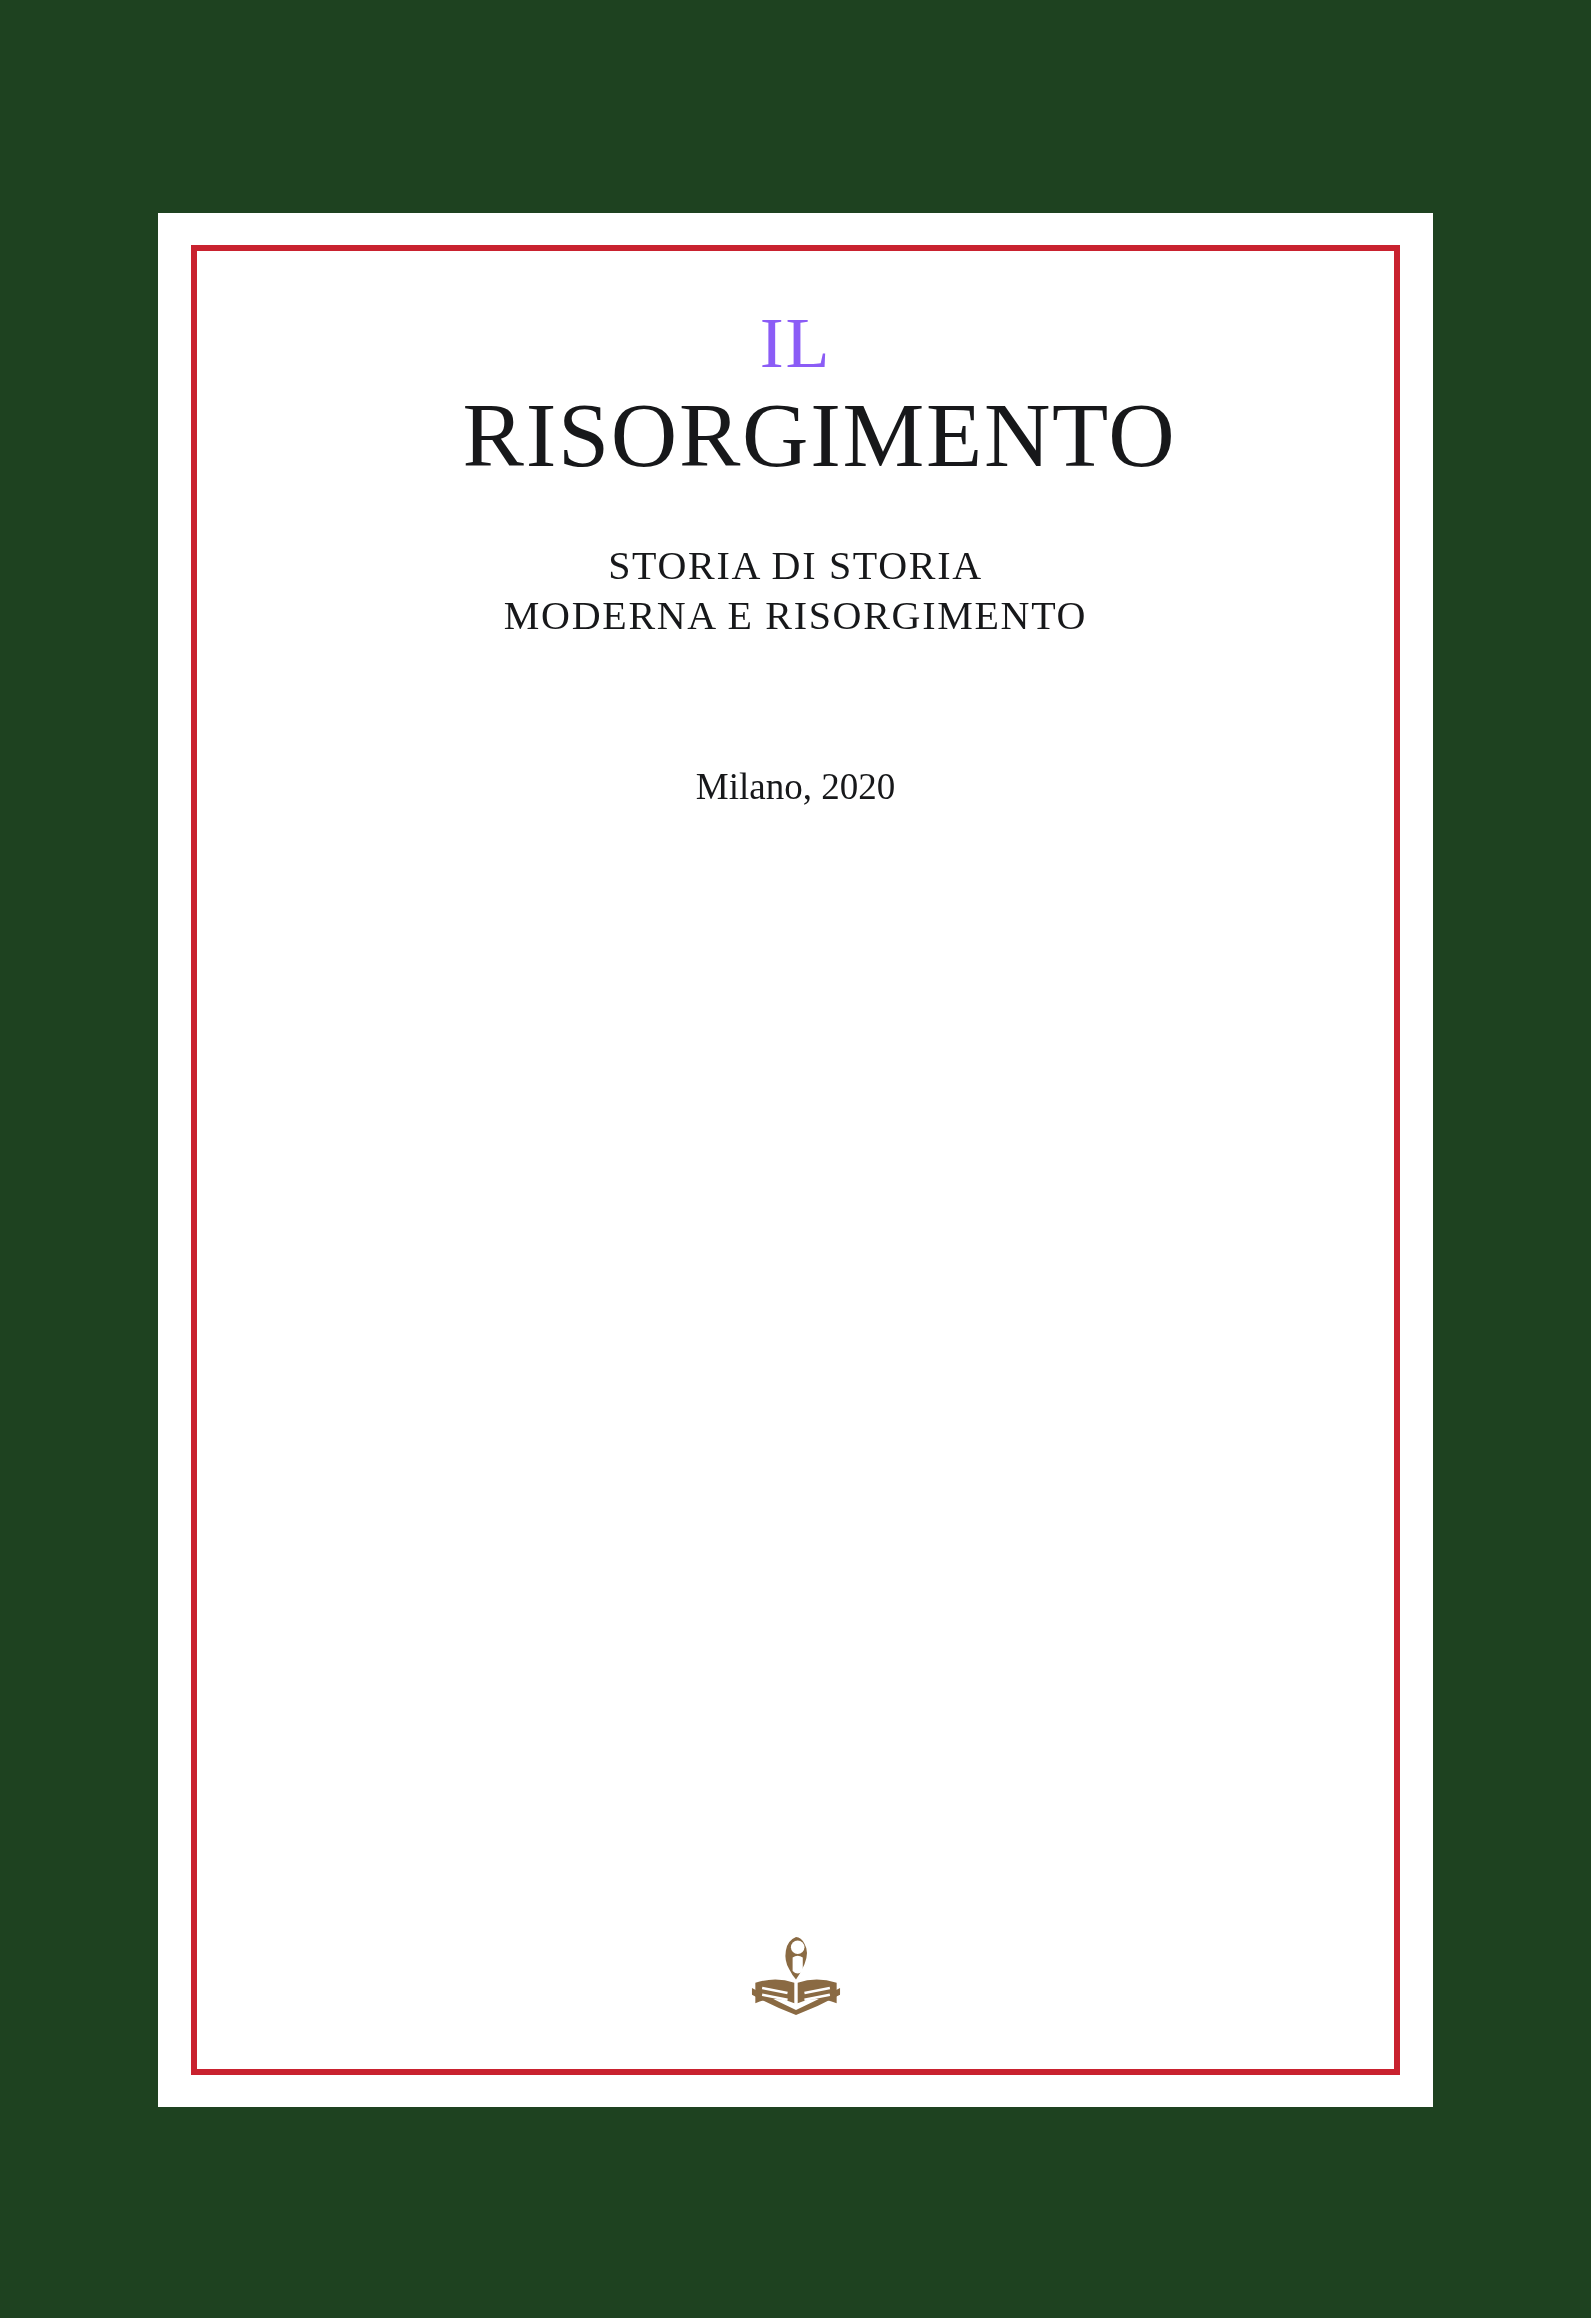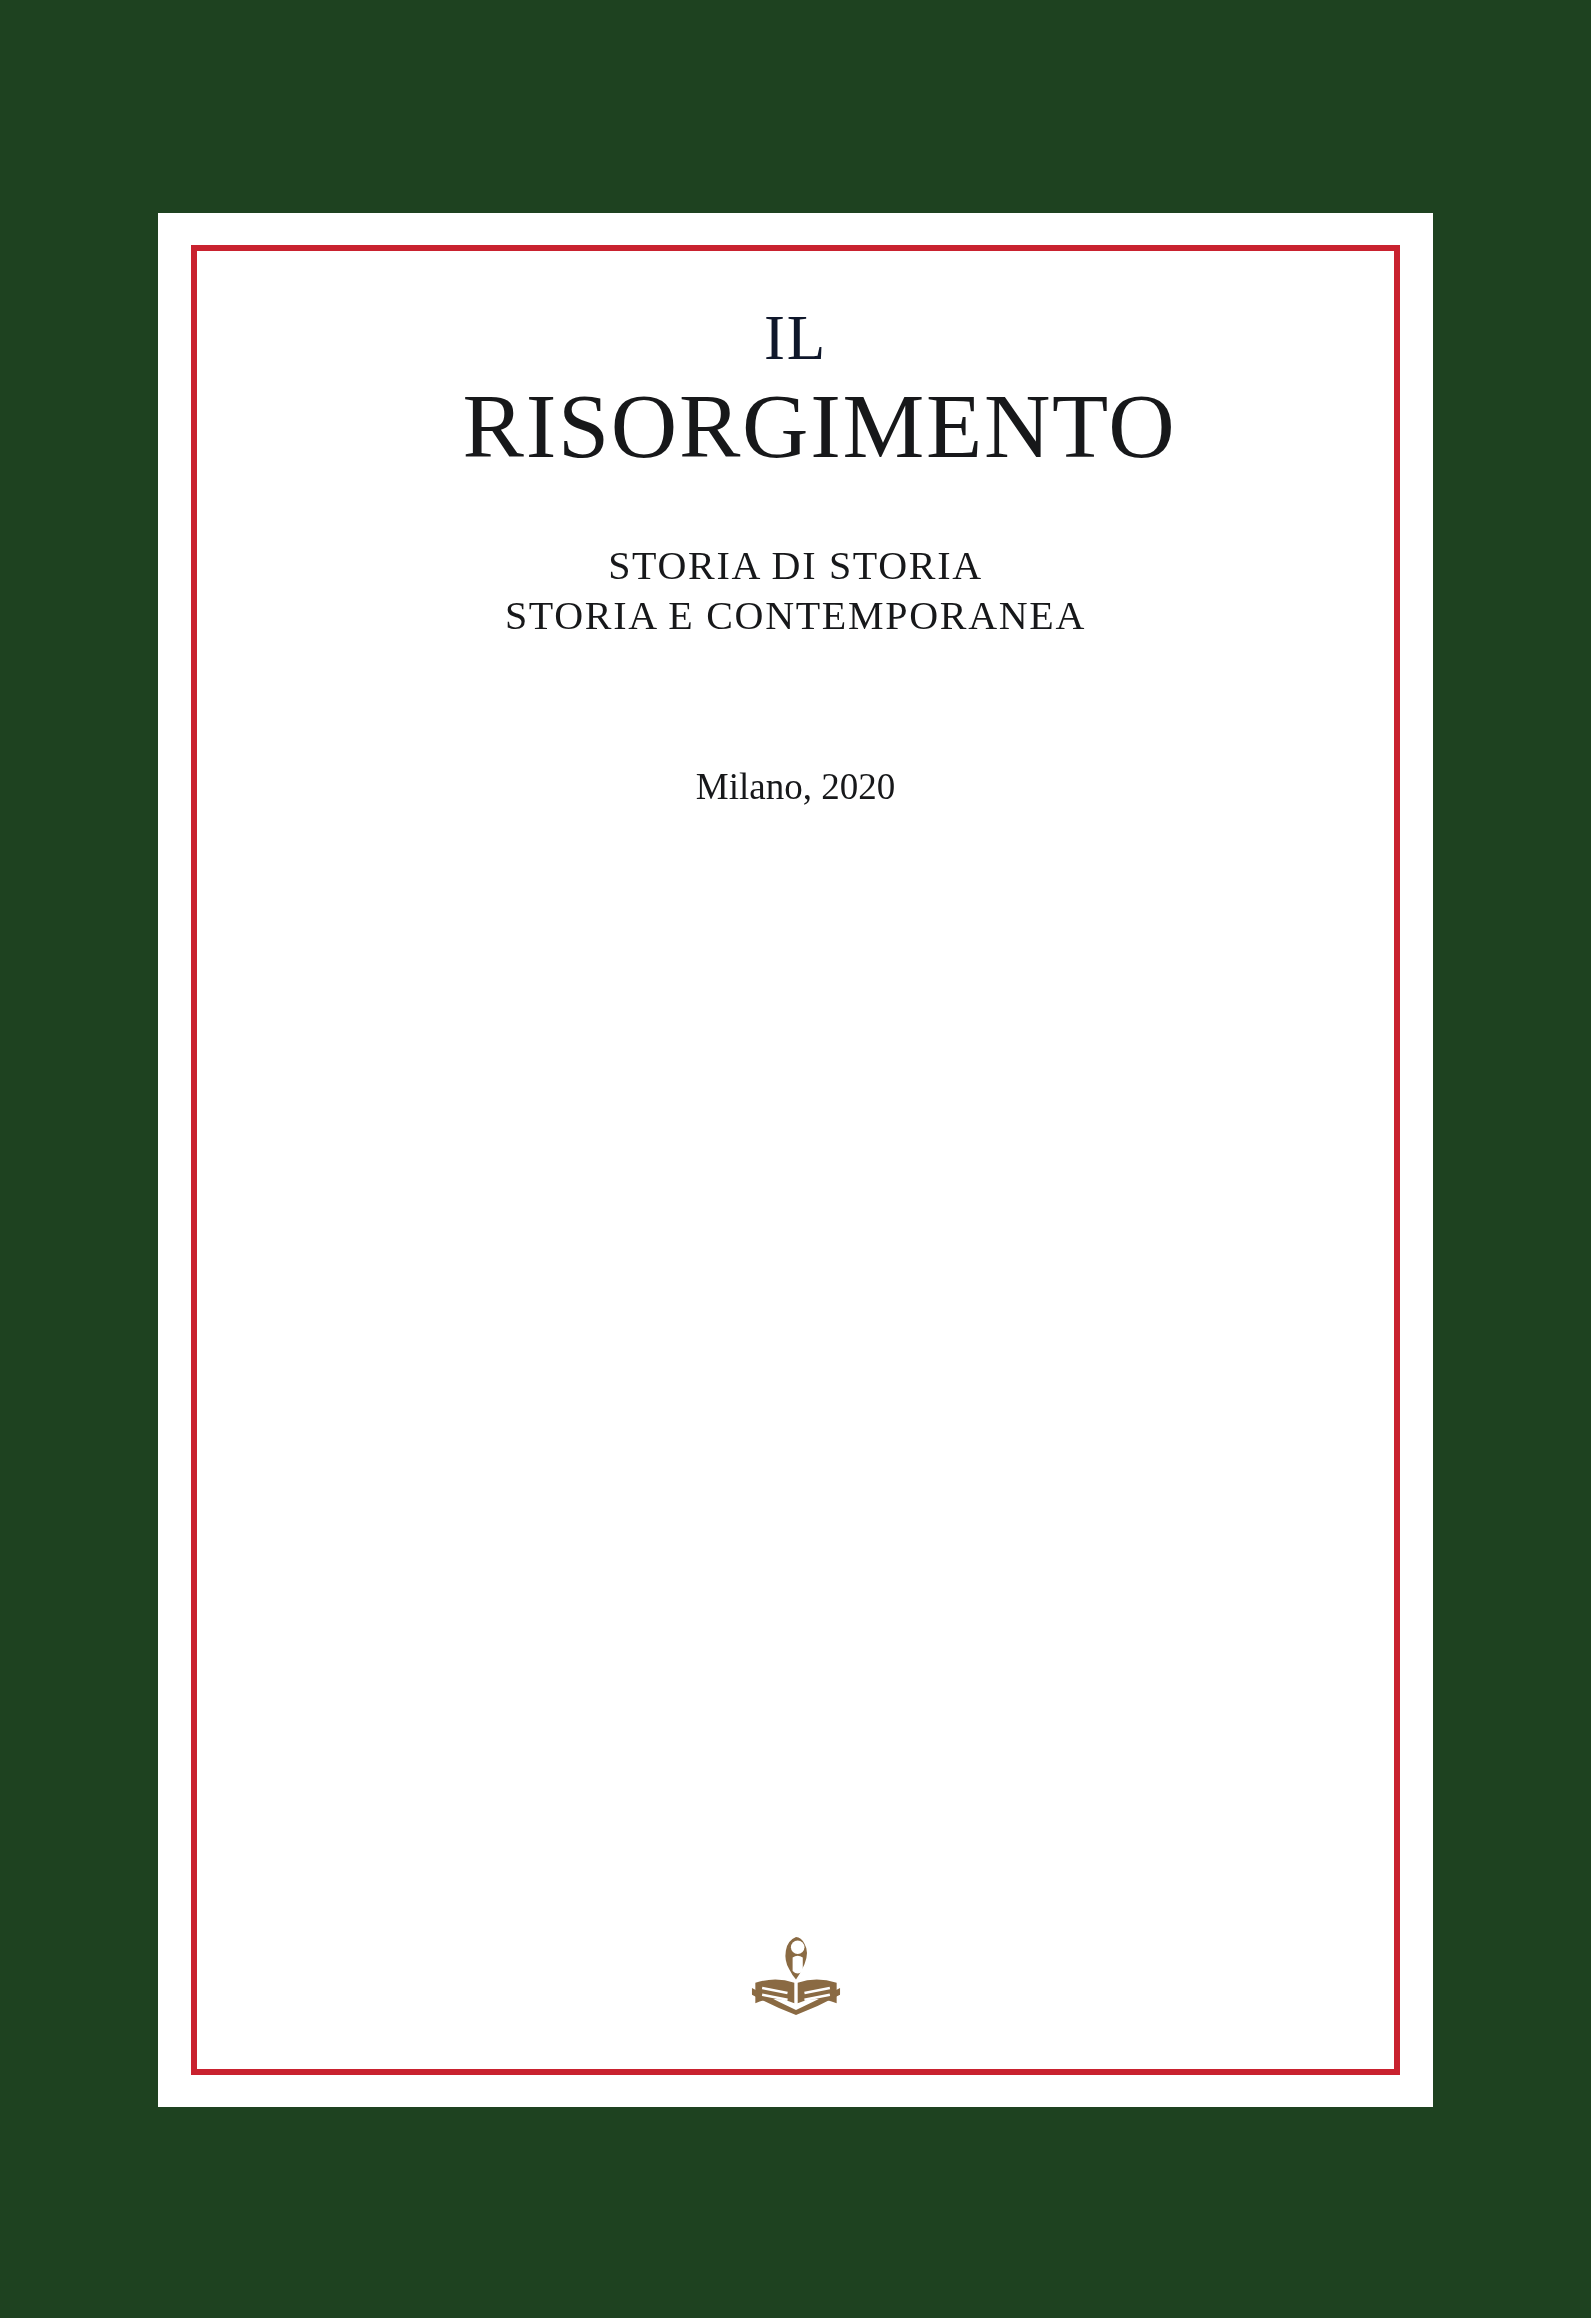--- a/index.html
+++ b/index.html
@@ -45,24 +45,24 @@
 
   .title-block {
     position: absolute;
     left: 0;
     right: 0;
     top: 94px;
     text-align: center;
   }
 
   .title-line-1 {
-    font-size: 63px;
+    font-size: 72px;
     line-height: 1.0;
     letter-spacing: 1.7px;
-    color: #0f172a;
+    color: #8b5cf6;
     font-family: "Liberation Serif", serif;
     font-weight: normal;
   }
 
   .title-line-2 {
     font-size: 92px;
     line-height: 1.12;
     letter-spacing: 1.7px;
     color: #17181a;
     font-family: "Liberation Serif", serif;
@@ -136,21 +136,21 @@
 
   <div class="content">
 
     <div class="title-block">
       <div class="title-line-1">IL</div>
       <div class="title-line-2">RISORGIMENTO</div>
     </div>
 
     <div class="subtitle-block">
       <div class="subtitle-line">STORIA DI STORIA</div>
-      <div class="subtitle-line">STORIA E CONTEMPORANEA</div>
+      <div class="subtitle-line">MODERNA E RISORGIMENTO</div>
     </div>
 
     <div class="issue-block">
       <div class="issue-line">Milano, 2020</div>
     </div>
 
     <div class="publisher-block">
       <span class="publisher-logo">
         <svg viewBox="0 0 108 98" width="92" height="83" xmlns="http://www.w3.org/2000/svg">
 

